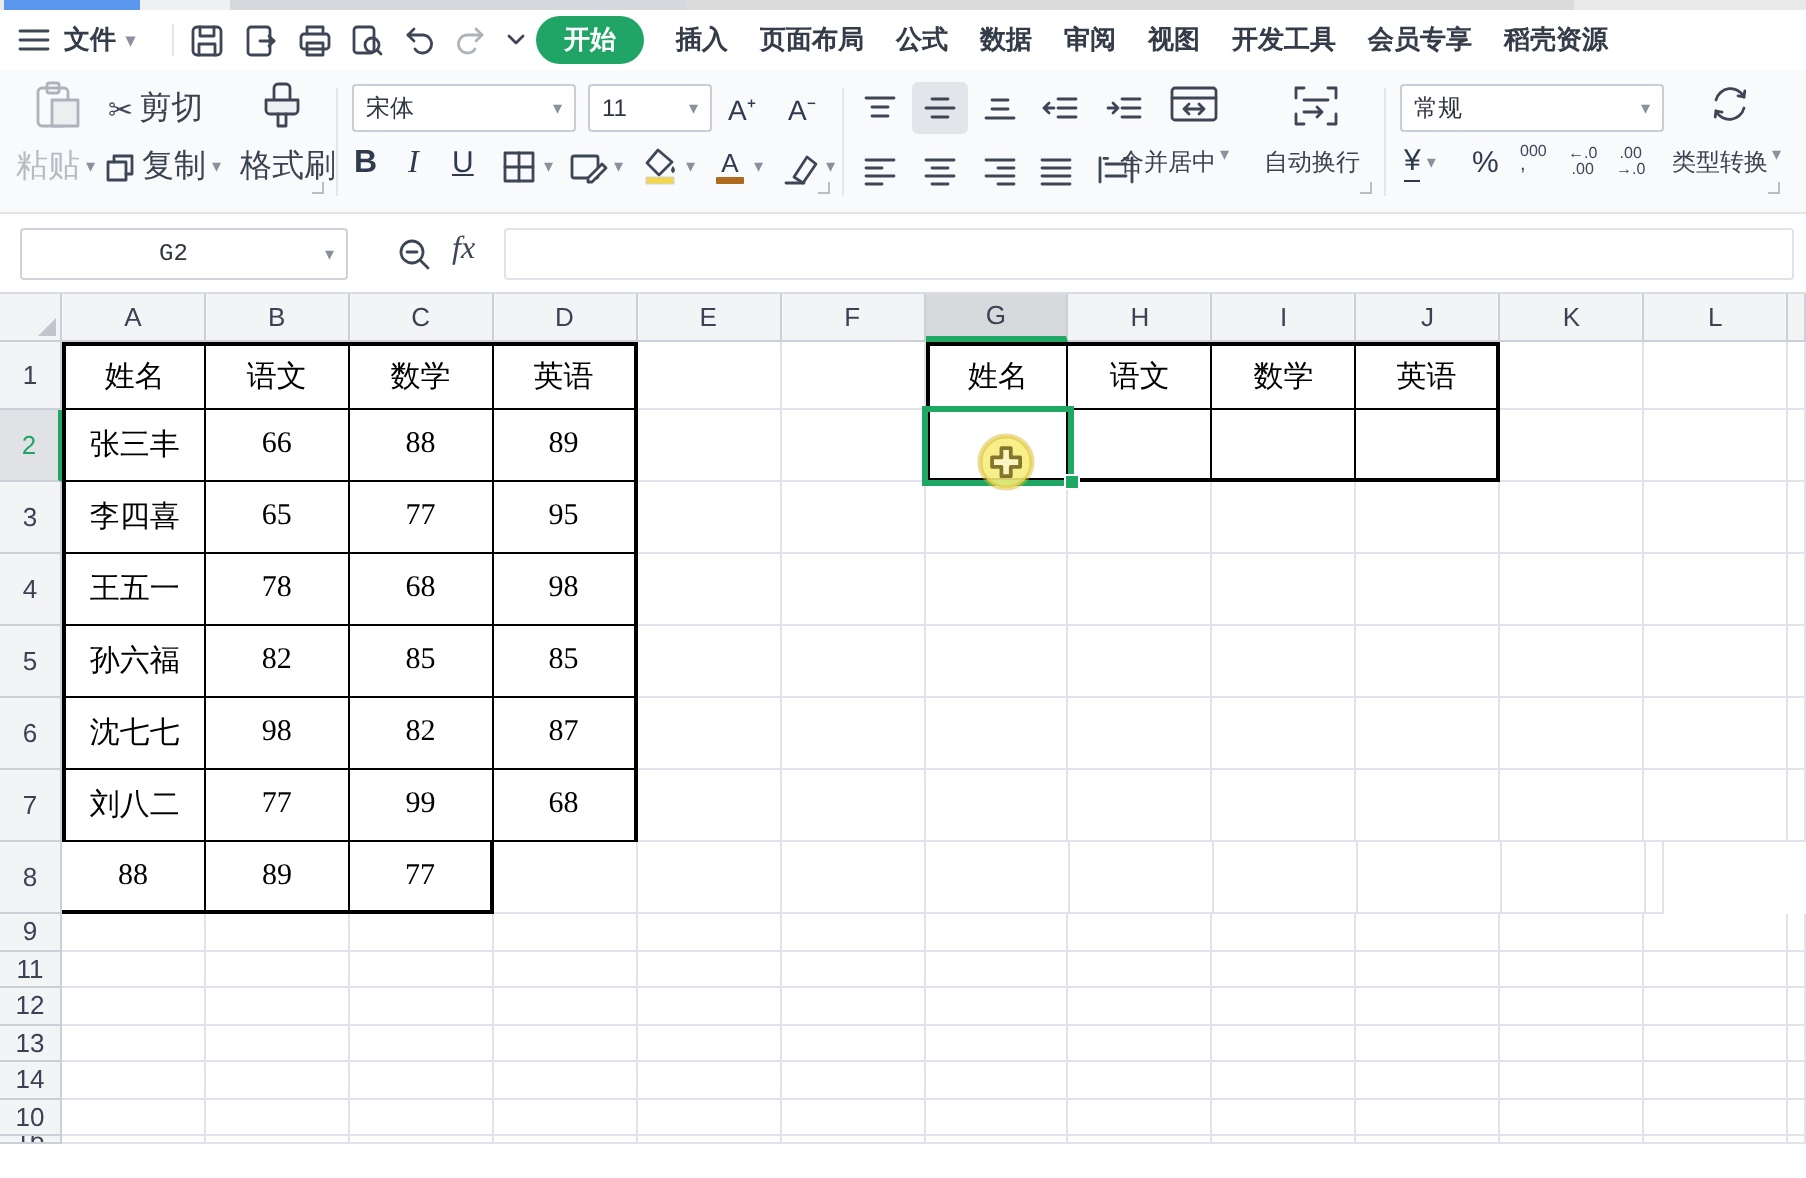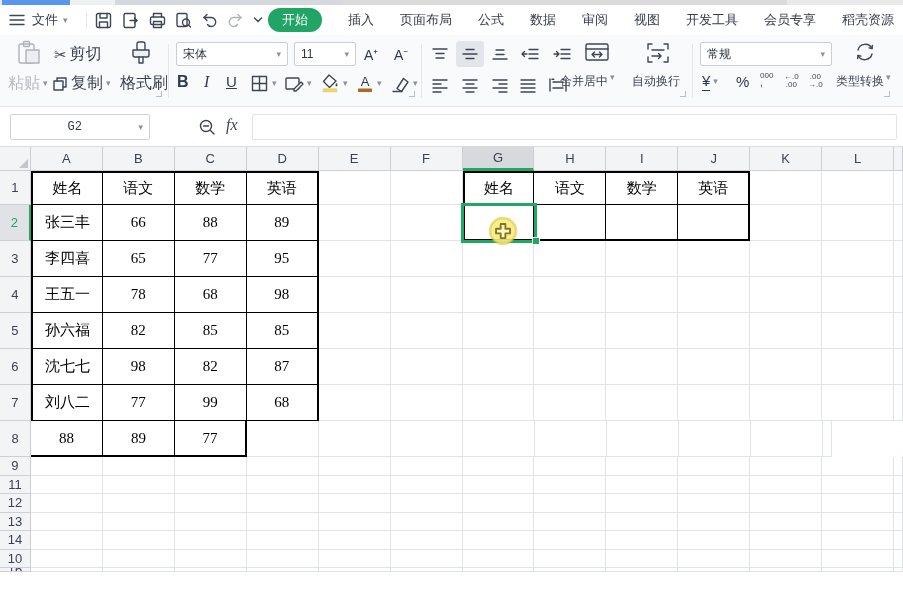--- a/index.html
+++ b/index.html
@@ -5,26 +5,26 @@
   * { margin:0; padding:0; box-sizing:border-box; }
   html,body { width:903px; height:589px; overflow:hidden; background:#fff;
     font-family:"Liberation Sans", sans-serif; }
   .abs { position:absolute; }
 
   
   #top-strip { position:absolute; top:0; left:0; width:903px; height:5px; background:#e9e9e9; }
   #top-strip .seg { position:absolute; top:0; height:5px; }
 
   
-  #menu-row { position:absolute; top:5px; left:0; width:780px; height:30px; background:#fff; }
+  #menu-row { position:absolute; top:5px; left:0; width:780px; height:30px; background:#fff;font-weight:bold; }
   #menu-row .it { position:absolute; top:0; height:30px; display:flex; align-items:center; color:#353c49; font-size:13px; }
   .vsep { position:absolute; top:7px; width:1px; height:16px; background:#e3e5e9; }
   svg.ic { display:block; stroke:#3e4656; fill:none; stroke-width:1.4; stroke-linecap:round; stroke-linejoin:round; }
   svg.ic.dis { stroke:#aeb3bb; }
-  #menu-tabs { position:absolute; left:268px; top:0; height:30px; display:flex; align-items:center; gap:26px; }
+  #menu-tabs { position:absolute; left:268px; top:0; height:30px; display:flex; align-items:center; gap:16px; }
   .mtab { font-size:13px; color:#353c49; white-space:nowrap; cursor:default; }
   .mtab.active { background:#21a567; color:#fff; border-radius:13px; padding:3px 14px; }
 
   
   #ribbon { position:absolute; top:35px; left:0; width:903px; height:72px; background:#f9fafb; border-bottom:1px solid #e2e4e8; }
   #ribbon .lbl { font-size:16px; color:#3b4350; white-space:nowrap; }
   #ribbon .lbl.dis { color:#b7bbc3; }
   .rb { position:absolute; display:flex; align-items:center; gap:3px; }
   .cr { font-size:9px; color:#8b919c; line-height:1; }
   .combo { position:absolute; height:24px; border:1px solid #c9cdd4; border-radius:2px; background:#fff;
@@ -33,21 +33,21 @@
   .gsep { position:absolute; top:9px; width:1px; height:54px; background:#e4e6ea; }
   .corner { position:absolute; width:6px; height:6px; border-right:1px solid #b9bdc4; border-bottom:1px solid #b9bdc4; }
   .alignbtn { position:absolute; width:28px; height:26px; display:flex; align-items:center; justify-content:center; border-radius:3px; }
   .alignbtn.active { background:#e2e5ea; }
   .fmt2 { display:flex; flex-direction:column; line-height:1.05; font-size:8px; color:#3f4859; text-align:center; }
   .bigbtn-lbl { position:absolute; display:flex; align-items:flex-start; gap:2px; font-size:12px; color:#3b4350; }
   .txtbtn { font-size:14px; color:#2f3a4e; }
 
   
   #formula-row { position:absolute; top:107px; left:0; width:903px; height:40px; background:#fff; border-bottom:1px solid #d9dce1; }
-  #name-box { position:absolute; left:10px; top:7px; width:140px; height:26px; border:1px solid #cfd3d9; border-radius:2px;
+  #name-box { position:absolute; left:10px; top:7px; width:164px; height:26px; border:1px solid #cfd3d9; border-radius:2px;
     background:#fff; display:flex; align-items:center; font-size:12px; color:#2f3640; }
   #name-box .val { flex:1; text-align:center; font-family:"Liberation Mono","DejaVu Sans Mono",monospace; }
   #fx { position:absolute; left:226px; top:9px; font-family:"Liberation Serif",serif; font-style:italic; font-size:16px; color:#3e4557; }
   #formula-input { position:absolute; left:252px; top:7px; width:645px; height:26px; border:1px solid #e0e3e8; border-radius:2px; background:#fff; }
 
   
   #grid { position:absolute; top:147px; left:0; width:903px; height:442px; overflow:hidden; background:#fff; }
   .hdr-row { display:flex; }
   .corner-cell { width:31px; height:24px; background:#f3f4f6; border-right:1px solid #ccd0d6; border-bottom:1px solid #ccd0d6; position:relative; }
   .corner-cell::after { content:""; position:absolute; right:2px; bottom:2px; border-left:9px solid transparent; border-bottom:9px solid #c2c6cc; }

